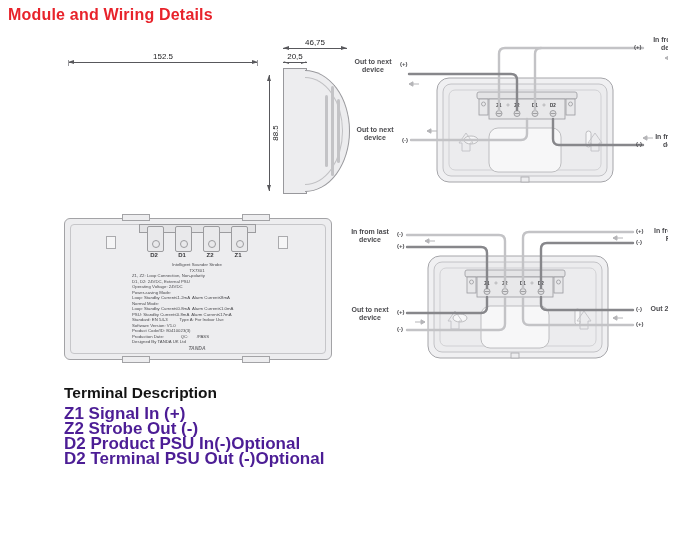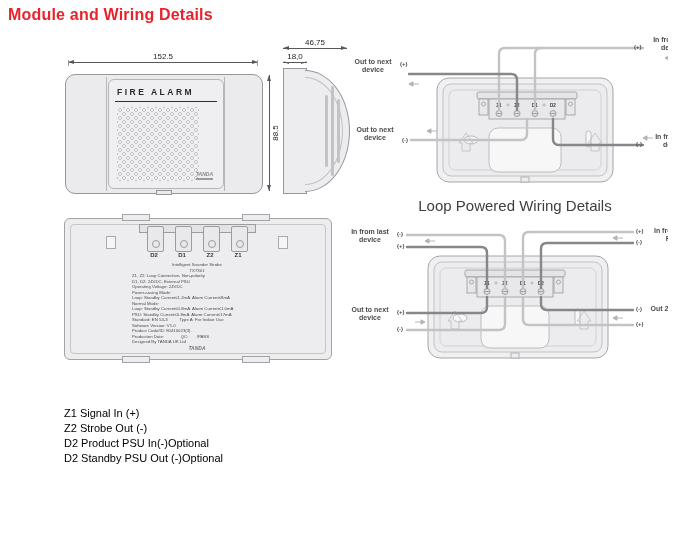--- a/index.html
+++ b/index.html
@@ -84,64 +84,53 @@
   .sidehole{position:absolute;width:8px;height:11px;background:#f5f5f6;border:1px solid #aaaaad;}
   .spec{position:absolute;left:68px;top:50px;width:260px;transform:scale(.5);transform-origin:0 0;
         font-size:8.6px;line-height:11px;color:#4a4a4e;}
   .spec .spec-line{white-space:pre;}
   .spec .ctr{text-align:center;}
   .bv-logo{position:absolute;left:108px;top:133px;width:50px;text-align:center;font-size:5px;
            font-weight:bold;font-style:italic;color:#77777b;}
 
   
   .td-head{position:absolute;left:64px;top:384px;font-size:15.5px;font-weight:800;color:#141414;}
-  .td-list{position:absolute;left:64px;top:406px;font-size:11px;line-height:15px;color:#000000;}
+  .td-list{position:absolute;left:64px;top:406px;font-size:17px;line-height:15px;color:#4c1d95;font-weight:bold;}
 </style>
 </head>
 <body>
 
 <div class="page">
 
   <div class="page-title">Module and Wiring Details</div>
 
   <div class="dim" style="left:68px;top:62px;width:190px;">
     <span class="ah-l"></span>
     <span class="ah-r"></span>
     <span class="ext-l"></span>
     <span class="ext-r"></span>
     <span class="dlabel">152.5</span>
   </div>
 
-  <div class="front">
-    <span class="vline" style="left:40px;"></span>
-    <span class="vline" style="left:158px;"></span>
-    <div class="panel">
-      <div class="fa-text">FIRE ALARM</div>
-      <div class="fa-rule"></div>
-      <div class="grille"></div>
-      <div class="logo">TANDA</div>
-    </div>
-    <div class="bottom-tab"></div>
-  </div>
 
   <div class="dimv" style="left:269px;top:75px;height:116px;">
     <span class="ah-t"></span>
     <span class="ah-b"></span>
     <span class="dlabel-v">88.5</span>
   </div>
 
   <div class="dim" style="left:283px;top:48px;width:64px;">
     <span class="ah-l"></span>
     <span class="ah-r"></span>
     <span class="dlabel">46,75</span>
   </div>
   <div class="dim" style="left:283px;top:62px;width:24px;">
     <span class="ah-l"></span>
     <span class="ah-r"></span>
-    <span class="dlabel">18,0</span>
+    <span class="dlabel">20,5</span>
   </div>
   <div class="side-back"></div>
   <div class="side-dome">
     <span class="inner"></span>
     <span class="slot" style="left:20px;top:24px;height:72px;"></span>
     <span class="slot" style="left:26px;top:15px;height:90px;"></span>
     <span class="slot" style="left:32px;top:28px;height:64px;"></span>
   </div>
 
   <div class="diag" style="left:343px;top:28px;width:357px;height:176px;">
@@ -200,21 +189,20 @@
     </svg>
     <div class="wlbl" style="left:4px;top:30px;width:52px;">Out to next device</div>
     <span class="sgn" style="left:57px;top:33px;">(+)</span>
     <div class="wlbl" style="left:303px;top:8px;width:52px;">In from last device</div>
     <span class="sgn" style="left:291px;top:16px;">(+)</span>
     <div class="wlbl" style="left:6px;top:98px;width:52px;">Out to next device</div>
     <span class="sgn" style="left:59px;top:109px;">(-)</span>
     <div class="wlbl" style="left:305px;top:105px;width:52px;">In from last device</div>
     <span class="sgn" style="left:293px;top:113px;">(-)</span>
   </div>
-  <div class="caption" style="left:395px;top:197px;width:240px;">Loop Powered Wiring Details</div>
 
   <div class="diag" style="left:343px;top:222px;width:357px;height:150px;">
     <svg width="357" height="150" viewBox="0 0 357 150">
       <rect x="85" y="34" width="180" height="102" rx="12" fill="#f0f0f2" stroke="#a6a6aa"></rect>
       <rect x="91" y="40" width="168" height="90" rx="8" fill="#ececee" stroke="#b8b8bb" stroke-width="0.8"></rect>
       <rect x="97" y="46" width="156" height="78" rx="6" fill="none" stroke="#c6c6c9" stroke-width="0.7"></rect>
       <rect x="122" y="48" width="100" height="7" rx="2" fill="#e4e4e6" stroke="#9a9a9e" stroke-width="0.8"></rect>
       <rect x="124" y="55" width="9" height="16" fill="#e8e8ea" stroke="#9a9a9e" stroke-width="0.8"></rect>
       <rect x="211" y="55" width="9" height="16" fill="#e8e8ea" stroke="#9a9a9e" stroke-width="0.8"></rect>
       <circle cx="128.5" cy="60" r="2" fill="none" stroke="#9a9a9e" stroke-width="0.8"></circle>
@@ -314,20 +302,21 @@
       <div class="spec-line">PSU: Standby Current≤0.8mA  Alarm Current≤17mA</div>
       <div class="spec-line">Standard: EN 54-3          Type A: For Indoor Use</div>
       <div class="spec-line">Software Version: V1.0</div>
       <div class="spec-line">Product Code/ID: 80410023(3)</div>
       <div class="spec-line">Production Date:              QC:       /PASS</div>
       <div class="spec-line">Designed By TANDA UK Ltd</div>
     </div>
     <div class="bv-logo">TANDA</div>
   </div>
 
+  <div class="td-head">Terminal Description</div>
   <div class="td-list">
     <div>Z1 Signal In (+)</div>
     <div>Z2 Strobe Out (-)</div>
     <div>D2 Product PSU In(-)Optional</div>
-    <div>D2 Standby PSU Out (-)Optional</div>
+    <div>D2 Terminal PSU Out (-)Optional</div>
   </div>
 
 </div>
 
 </body></html>

